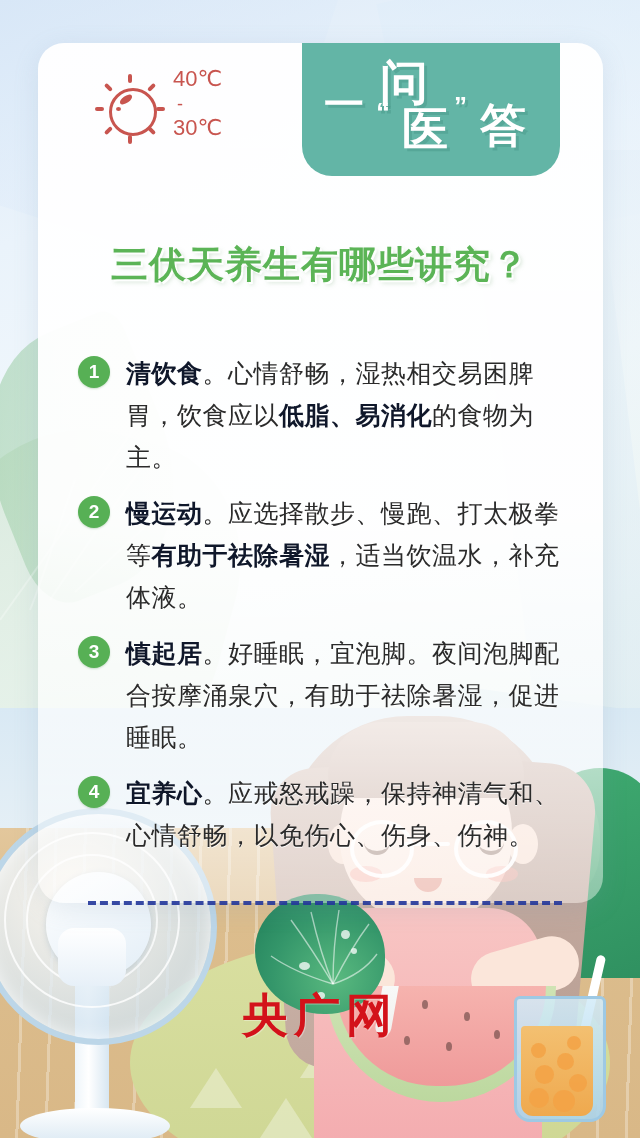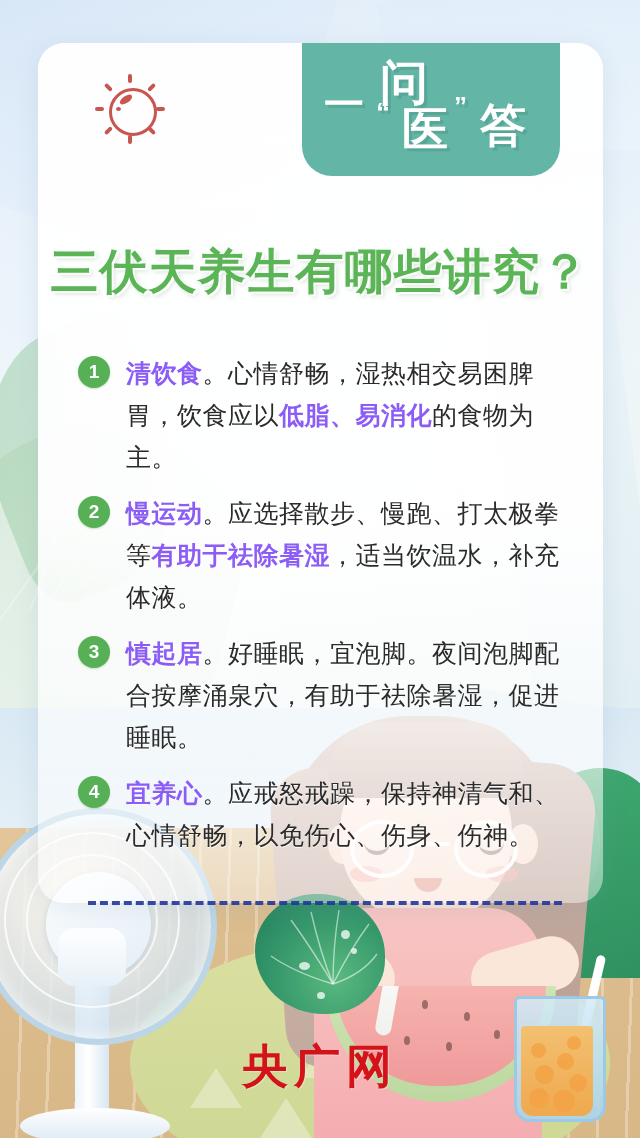--- a/index.html
+++ b/index.html
@@ -168,40 +168,40 @@
       text-shadow:3px 3px 0 rgba(70,150,135,.45);}
   .bt1{position:absolute;left:22px;top:34px;font-size:40px;letter-spacing:2px;}
   .bt2{position:absolute;left:78px;top:8px;font-size:48px;}
   .bt3{position:absolute;left:74px;top:54px;font-size:28px;}
   .bt4{position:absolute;left:100px;top:56px;font-size:46px;}
   .bt5{position:absolute;left:152px;top:48px;font-size:26px;}
   .bt6{position:absolute;left:178px;top:52px;font-size:46px;}
 
   
   .title{position:absolute;left:0;right:0;top:240px;text-align:center;
-      font-size:48px;font-weight:bold;color:#5bb456;letter-spacing:1px;
+      font-size:37px;font-weight:bold;color:#5bb456;letter-spacing:1px;
       text-shadow:2px 2px 0 rgba(255,255,255,.95),3px 3px 4px rgba(140,180,140,.35);}
 
   
   .list{position:absolute;left:78px;top:352px;width:490px;}
   .item{position:relative;margin-bottom:14px;padding-left:48px;}
   .num{position:absolute;left:0;top:4px;width:32px;height:32px;border-radius:50%;
       background:#57b055;color:#fff;font-size:19px;font-weight:bold;
       display:flex;align-items:center;justify-content:center;
       box-shadow:0 1px 2px rgba(90,150,90,.3);}
   .txt{font-size:25px;line-height:42px;color:#2b2b2b;letter-spacing:.5px;
        text-shadow:0 1px 0 rgba(255,255,255,.9);}
-  .hl{color:#8b5cf6;font-weight:bold;}
+  .hl{color:#0f172a;font-weight:bold;}
 
   
   .dash{position:absolute;left:88px;right:78px;top:901px;height:0;
       border-top:4px dashed #23379b;opacity:.9;}
 
   
-  .logo{position:absolute;left:0;right:0;top:1036px;text-align:center;
+  .logo{position:absolute;left:0;right:0;top:985px;text-align:center;
       font-size:46px;font-weight:bold;color:#d3121a;letter-spacing:6px;
       text-shadow:1px 1px 0 rgba(255,255,255,.35);}
 </style>
 </head>
 <body>
 
 <div class="poster">
 
   <div class="bg"></div>
   <div class="bg-geo">
@@ -338,20 +338,25 @@
       <div class="sun-dot2"></div>
       <div class="ray" style="transform:rotate(0deg);"></div>
       <div class="ray" style="transform:rotate(45deg);"></div>
       <div class="ray" style="transform:rotate(90deg);"></div>
       <div class="ray" style="transform:rotate(135deg);"></div>
       <div class="ray" style="transform:rotate(180deg);"></div>
       <div class="ray" style="transform:rotate(225deg);"></div>
       <div class="ray" style="transform:rotate(270deg);"></div>
       <div class="ray" style="transform:rotate(315deg);"></div>
     </div>
+    <div class="temps">
+      <div class="temp-hi">40℃</div>
+      <div class="temp-sep">-</div>
+      <div class="temp-lo">30℃</div>
+    </div>
   </div>
 
   <div class="badge">
     <div class="badge-txt">
       <span class="bt1">一</span>
       <span class="bt2">问</span>
       <span class="bt3">“</span>
       <span class="bt4">医</span>
       <span class="bt5">”</span>
       <span class="bt6">答</span>

